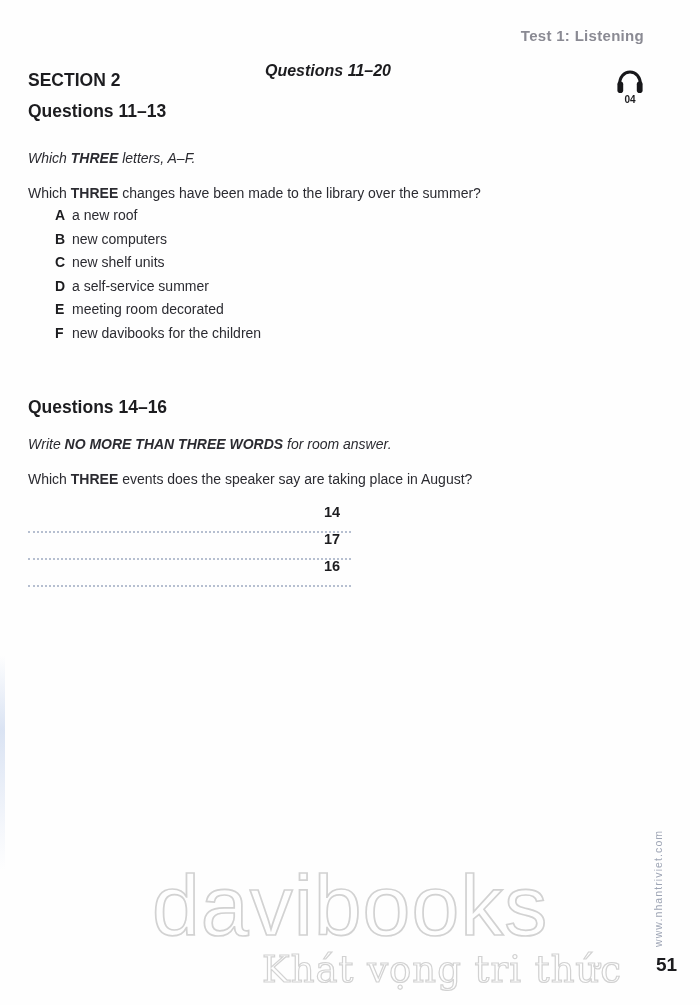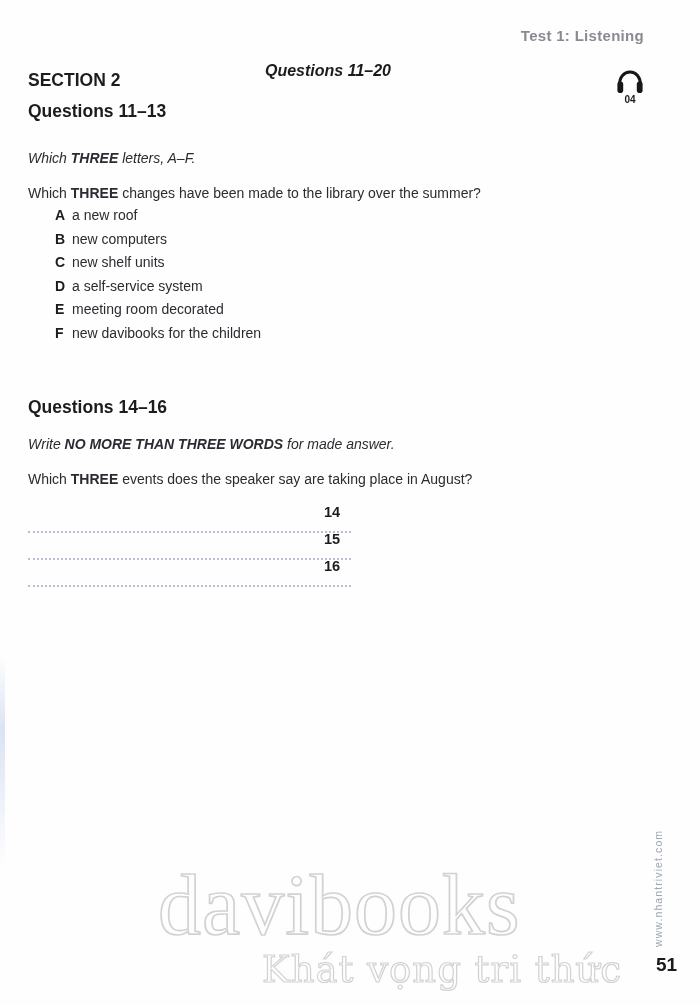--- a/index.html
+++ b/index.html
@@ -89,22 +89,22 @@
   .answer-number {
     font-size: 14.5px; font-weight: bold; color: #1c1c1f;
     width: 27px; flex: 0 0 27px; padding-bottom: 1px;
   }
   .answer-line {
     width: 323px; height: 18px;
     border-bottom: 2px dotted #b6bfd0;
   }
 
   .watermark-brand {
-    position: absolute; left: 158px; top: 862px;
-    font-family: Liberation Serif, serif;
+    position: absolute; left: 152px; top: 862px;
+    font-family: Liberation Sans, sans-serif;
     font-size: 86px; line-height: 1.0;
     color: transparent;
     -webkit-text-stroke: 1.7px #d2d2d2;
     letter-spacing: 1px;
     white-space: nowrap;
   }
   .watermark-slogan {
     position: absolute; left: 262px; top: 951px;
     font-family: "DejaVu Serif", serif;
     font-size: 37px; line-height: 1.0;
@@ -163,45 +163,45 @@
     <li class="option-row">
       <span class="option-letter">B</span>
       <span class="option-text">new computers</span>
     </li>
     <li class="option-row">
       <span class="option-letter">C</span>
       <span class="option-text">new shelf units</span>
     </li>
     <li class="option-row">
       <span class="option-letter">D</span>
-      <span class="option-text">a self-service system</span>
+      <span class="option-text">a self-service summer</span>
     </li>
     <li class="option-row">
       <span class="option-letter">E</span>
       <span class="option-text">meeting room decorated</span>
     </li>
     <li class="option-row">
       <span class="option-letter">F</span>
       <span class="option-text">new davibooks for the children</span>
     </li>
   </ul>
 
   <div class="q-title" id="q2-title">Questions 14–16</div>
 
-  <p class="instruction" id="q2-instruction"><span>Write </span><b>NO MORE THAN THREE WORDS</b><span> for made answer.</span></p>
+  <p class="instruction" id="q2-instruction"><span>Write </span><b>NO MORE THAN THREE WORDS</b><span> for room answer.</span></p>
 
   <p class="question-line" id="q2-question"><span>Which </span><b>THREE</b><span> events does the speaker say are taking place in August?</span></p>
 
   <div class="answers">
     <div class="answer-row">
       <span class="answer-number">14</span>
       <span class="answer-line"></span>
     </div>
     <div class="answer-row">
-      <span class="answer-number">15</span>
+      <span class="answer-number">17</span>
       <span class="answer-line"></span>
     </div>
     <div class="answer-row">
       <span class="answer-number">16</span>
       <span class="answer-line"></span>
     </div>
   </div>
 
   <div class="watermark-brand">davibooks</div>
   <div class="watermark-slogan">Khát vọng tri thức</div>

